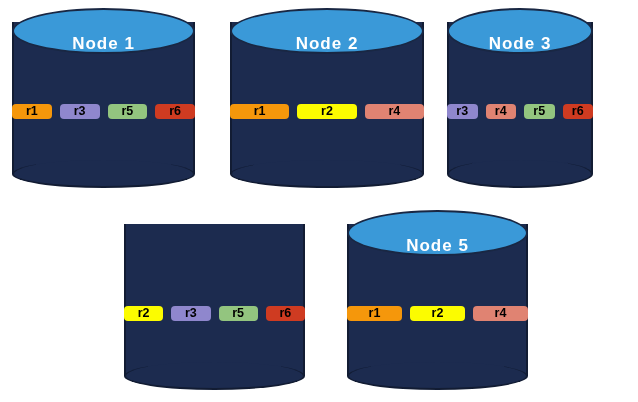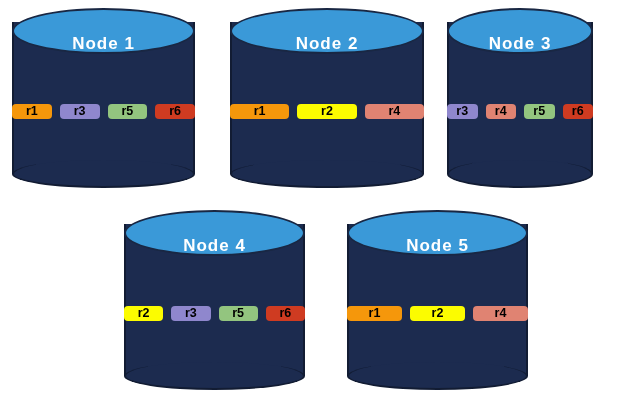--- a/index.html
+++ b/index.html
@@ -162,23 +162,20 @@
         <div class="bar" style="background: rgb(143, 135, 205);">r3</div>
         <div class="bar" style="background: rgb(224, 131, 114);">r4</div>
         <div class="bar" style="background: rgb(147, 197, 127);">r5</div>
         <div class="bar" style="background: rgb(207, 59, 33);">r6</div>
       </div>
     </div>
     <div class="node" style="left: 124px; top: 210px; width: 181px; height: 180px;">
       <div class="cyl-wrap">
         <div class="cyl-body"></div>
         <div class="cyl-bottom"></div>
-        <div class="cyl-top">
-          <div class="node-title">Node  4</div>
-        </div>
       </div>
       <div class="bars">
         <div class="bar" style="background: rgb(252, 252, 0);">r2</div>
         <div class="bar" style="background: rgb(143, 135, 205);">r3</div>
         <div class="bar" style="background: rgb(147, 197, 127);">r5</div>
         <div class="bar" style="background: rgb(207, 59, 33);">r6</div>
       </div>
     </div>
     <div class="node" style="left: 347px; top: 210px; width: 181px; height: 180px;">
       <div class="cyl-wrap">

